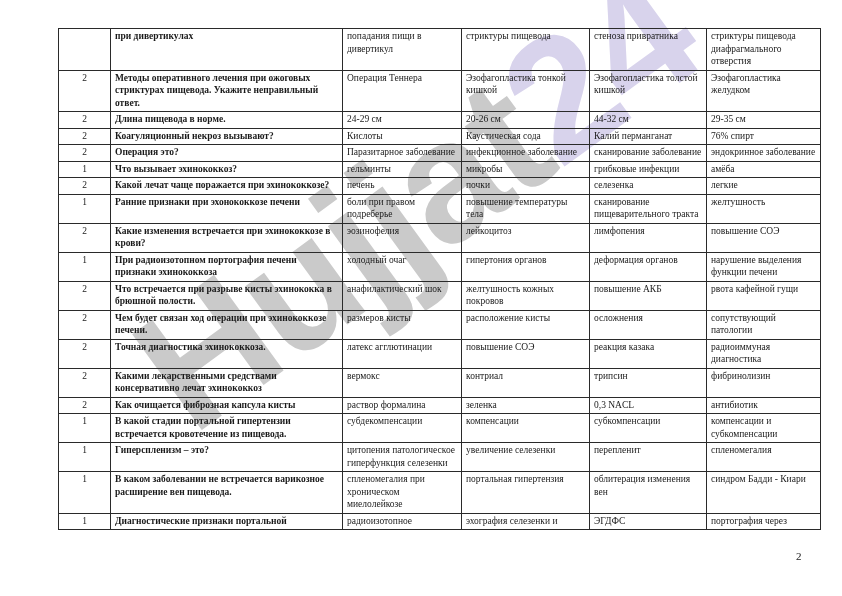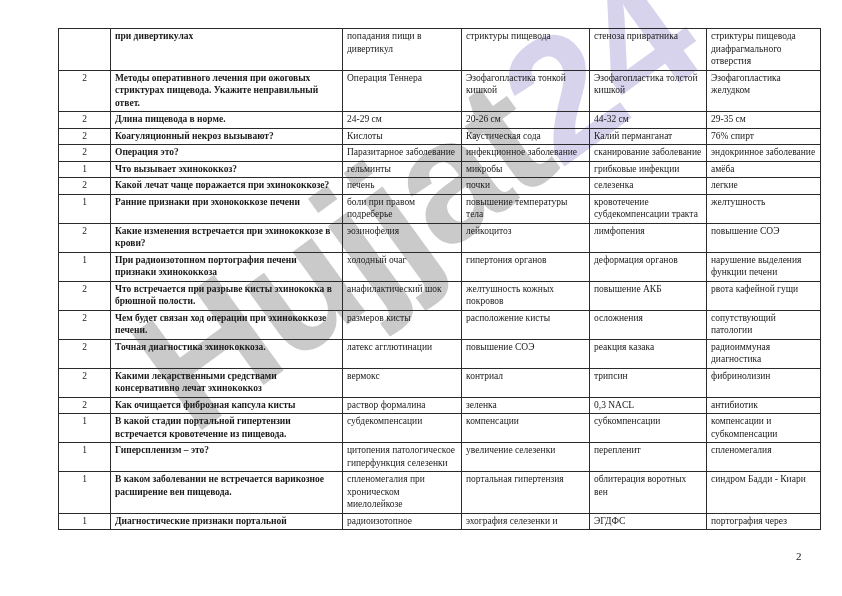--- a/index.html
+++ b/index.html
@@ -133,21 +133,21 @@
         <td>печень</td>
         <td>почки</td>
         <td>селезенка</td>
         <td>легкие</td>
       </tr>
       <tr>
         <td class="num">1</td>
         <td class="q">Ранние признаки при эхонококкозе печени</td>
         <td>боли при правом подреберье</td>
         <td>повышение температуры тела</td>
-        <td>кровотечение субдекомпенсации тракта</td>
+        <td>сканирование пищеварительного тракта</td>
         <td>желтушность</td>
       </tr>
       <tr>
         <td class="num">2</td>
         <td class="q">Какие изменения встречается при эхинококкозе в крови?</td>
         <td>эозинофелия</td>
         <td>лейкоцитоз</td>
         <td>лимфопения</td>
         <td>повышение СОЭ</td>
       </tr>
@@ -213,21 +213,21 @@
         <td>цитопения патологическое гиперфункция селезенки</td>
         <td>увеличение селезенки</td>
         <td>перепленит</td>
         <td>спленомегалия</td>
       </tr>
       <tr>
         <td class="num">1</td>
         <td class="q">В каком заболевании не встречается варикозное расширение вен пищевода.</td>
         <td>спленомегалия при хроническом миелолейкозе</td>
         <td>портальная гипертензия</td>
-        <td>облитерация воротных вен</td>
+        <td>облитерация изменения вен</td>
         <td>синдром Бадди - Киари</td>
       </tr>
       <tr>
         <td class="num">1</td>
         <td class="q">Диагностические признаки портальной</td>
         <td>радиоизотопное</td>
         <td>эхография селезенки и</td>
         <td>ЭГДФС</td>
         <td>портография через</td>
       </tr>

